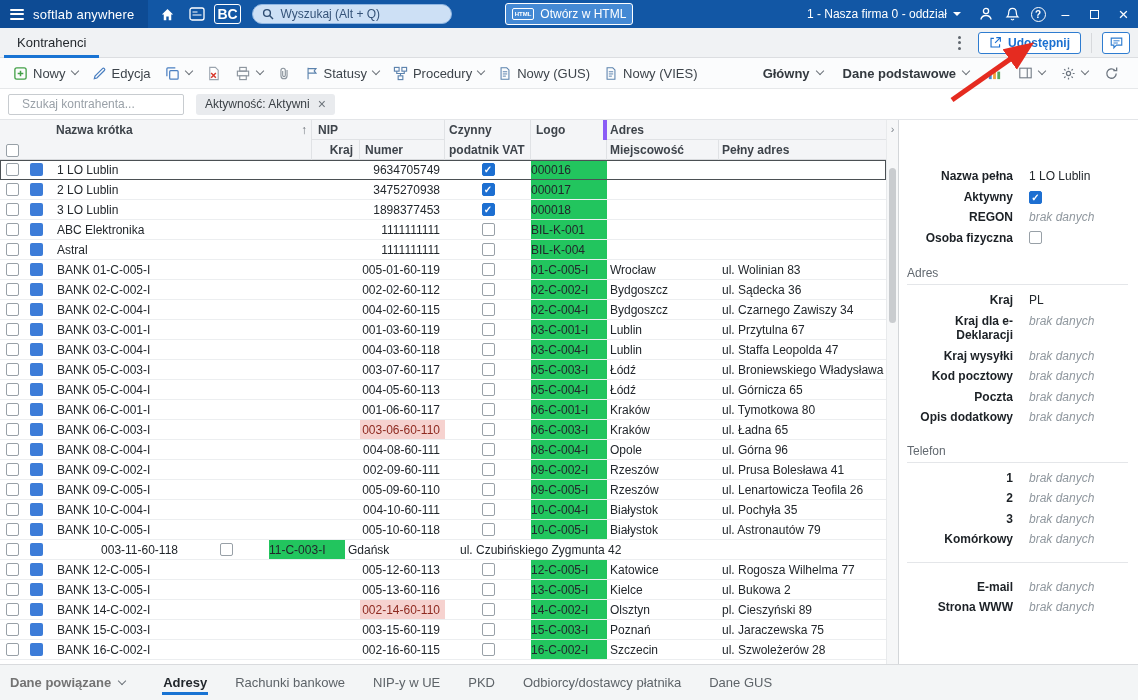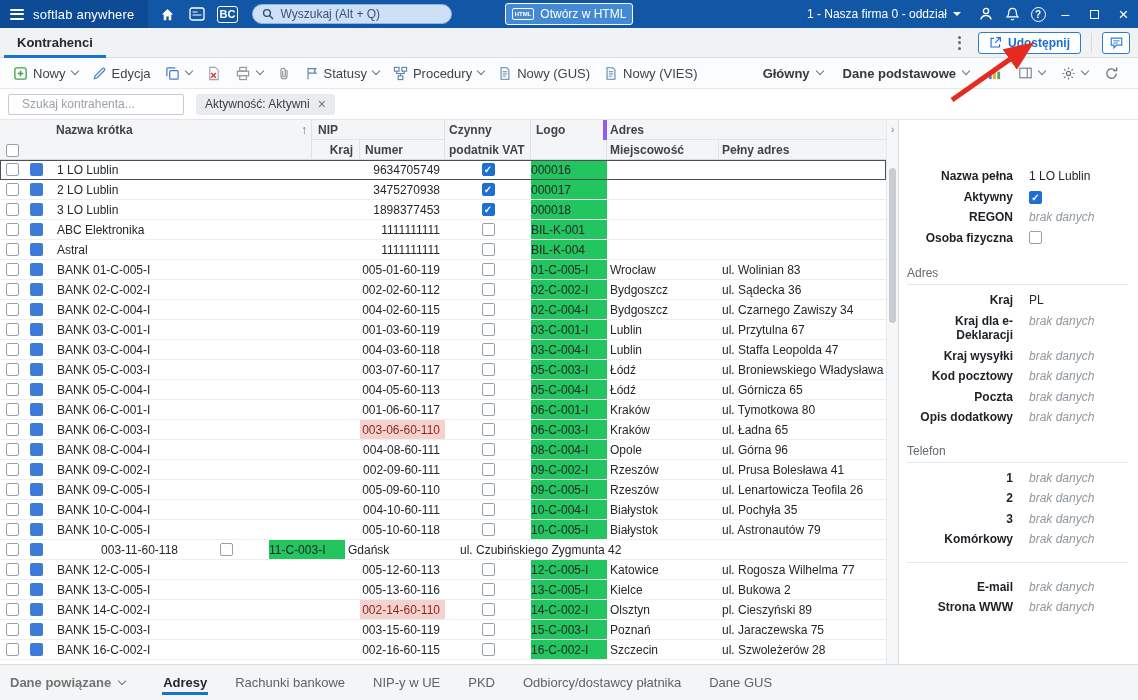--- a/index.html
+++ b/index.html
@@ -9,37 +9,37 @@
   .app{position:relative;width:1138px;height:700px;font-size:12px;color:#22272c}
 
   
   .topbar{position:absolute;top:0;left:0;right:0;height:28px;background:#1257a5;display:flex;align-items:center;color:#fff}
   .brand{display:flex;align-items:center;gap:9px;height:28px;background:#0d4b94;padding:0 14px 0 10px}
   .hamburger{width:14px;display:flex;flex-direction:column;gap:2.5px}
   .hamburger i{display:block;height:2px;background:#fff;border-radius:1px}
   .brand-name{font-size:13px;letter-spacing:.2px;white-space:nowrap}
   .top-icons{display:flex;align-items:center;gap:4px;margin-left:6px}
   .top-iconbtn{width:26px;height:28px;display:flex;align-items:center;justify-content:center}
-  .bc-badge{font-size:11px;font-weight:bold;border:1px solid #fff;border-radius:3px;padding:2px 2px;line-height:1}
+  .bc-badge{font-size:14px;font-weight:bold;border:1px solid #fff;border-radius:3px;padding:2px 2px;line-height:1}
   .top-search{margin-left:12px;width:200px;height:20px;border-radius:10px;background:#cde0f5;border:1px solid #8fb6e2;display:flex;align-items:center;gap:6px;padding:0 9px;color:#2d4c72}
   .top-search input{flex:1;border:none;outline:none;background:transparent;font:12px "Liberation Sans",sans-serif;color:#2d4c72}
   .top-search input::placeholder{color:#2d4c72;opacity:.95}
   .open-html{position:absolute;left:505px;top:3px;width:128px;height:22px;background:#4489d4;border:1px solid #fff;border-radius:3px;color:#fff;display:flex;align-items:center;justify-content:center;gap:6px;font-size:12px;cursor:default}
   .html-badge{font-size:6px;font-weight:bold;border:1px solid #fff;border-radius:2px;padding:2px 2px;line-height:1}
   .top-right{position:absolute;right:0;top:0;height:28px;display:flex;align-items:center}
   .company{display:flex;align-items:center;gap:6px;font-size:12px;margin-right:12px;white-space:nowrap}
   .caret-down{width:0;height:0;border-left:4px solid transparent;border-right:4px solid transparent;border-top:4px solid #fff;display:inline-block}
   .help-circle{width:15px;height:15px;border:1.2px solid #fff;border-radius:50%;font-size:10px;display:flex;align-items:center;justify-content:center;font-weight:bold}
   .winbtn{width:29px;height:28px;display:flex;align-items:center;justify-content:center;font-size:14px;line-height:1}
   .max-box{width:9px;height:9px;border:1.2px solid #fff;display:inline-block}
   .close-x{font-size:17px}
 
   
   .tabbar{position:absolute;top:28px;left:0;right:0;height:30px;background:#f0f2f4;border-bottom:1px solid #dcdee1;display:flex;align-items:center}
-  .tab{height:30px;display:flex;align-items:center;padding:2px 13px 0 13px;margin-left:4px;font-size:13px;font-weight:bold;color:#23282d;border-bottom:3px solid #1873d3}
+  .tab{height:30px;display:flex;align-items:center;padding:2px 13px 0 13px;margin-left:4px;font-size:13px;font-weight:normal;color:#23282d;border-bottom:3px solid #1873d3}
   .tabbar-right{margin-left:auto;display:flex;align-items:center;gap:10px;padding-right:8px}
   .kebab{display:flex;flex-direction:column;gap:2.5px;padding:4px 7px}
   .kebab i{display:block;width:3px;height:3px;border-radius:50%;background:#5f666d}
   .share-btn{height:22px;display:flex;align-items:center;gap:6px;padding:0 10px;border:1px solid #2e7cd0;border-radius:3px;color:#1a6fd0;font-size:12px;font-weight:bold;background:#fff}
   .tab-sep{width:1px;height:20px;background:#d7d9dc}
   .chat-btn{width:28px;height:22px;border:1px solid #2e7cd0;border-radius:3px;background:#fff;display:flex;align-items:center;justify-content:center}
 
   
   .toolbar{position:absolute;top:58px;left:0;right:0;height:31px;background:#fbfcfd;border-bottom:1px solid #e6e8ea;display:flex;align-items:center;padding:0 6px;font-size:13px;color:#3d444b}
   .tbtn{display:flex;align-items:center;gap:5px;height:25px;padding:0 7px;border-radius:3px;white-space:nowrap}

